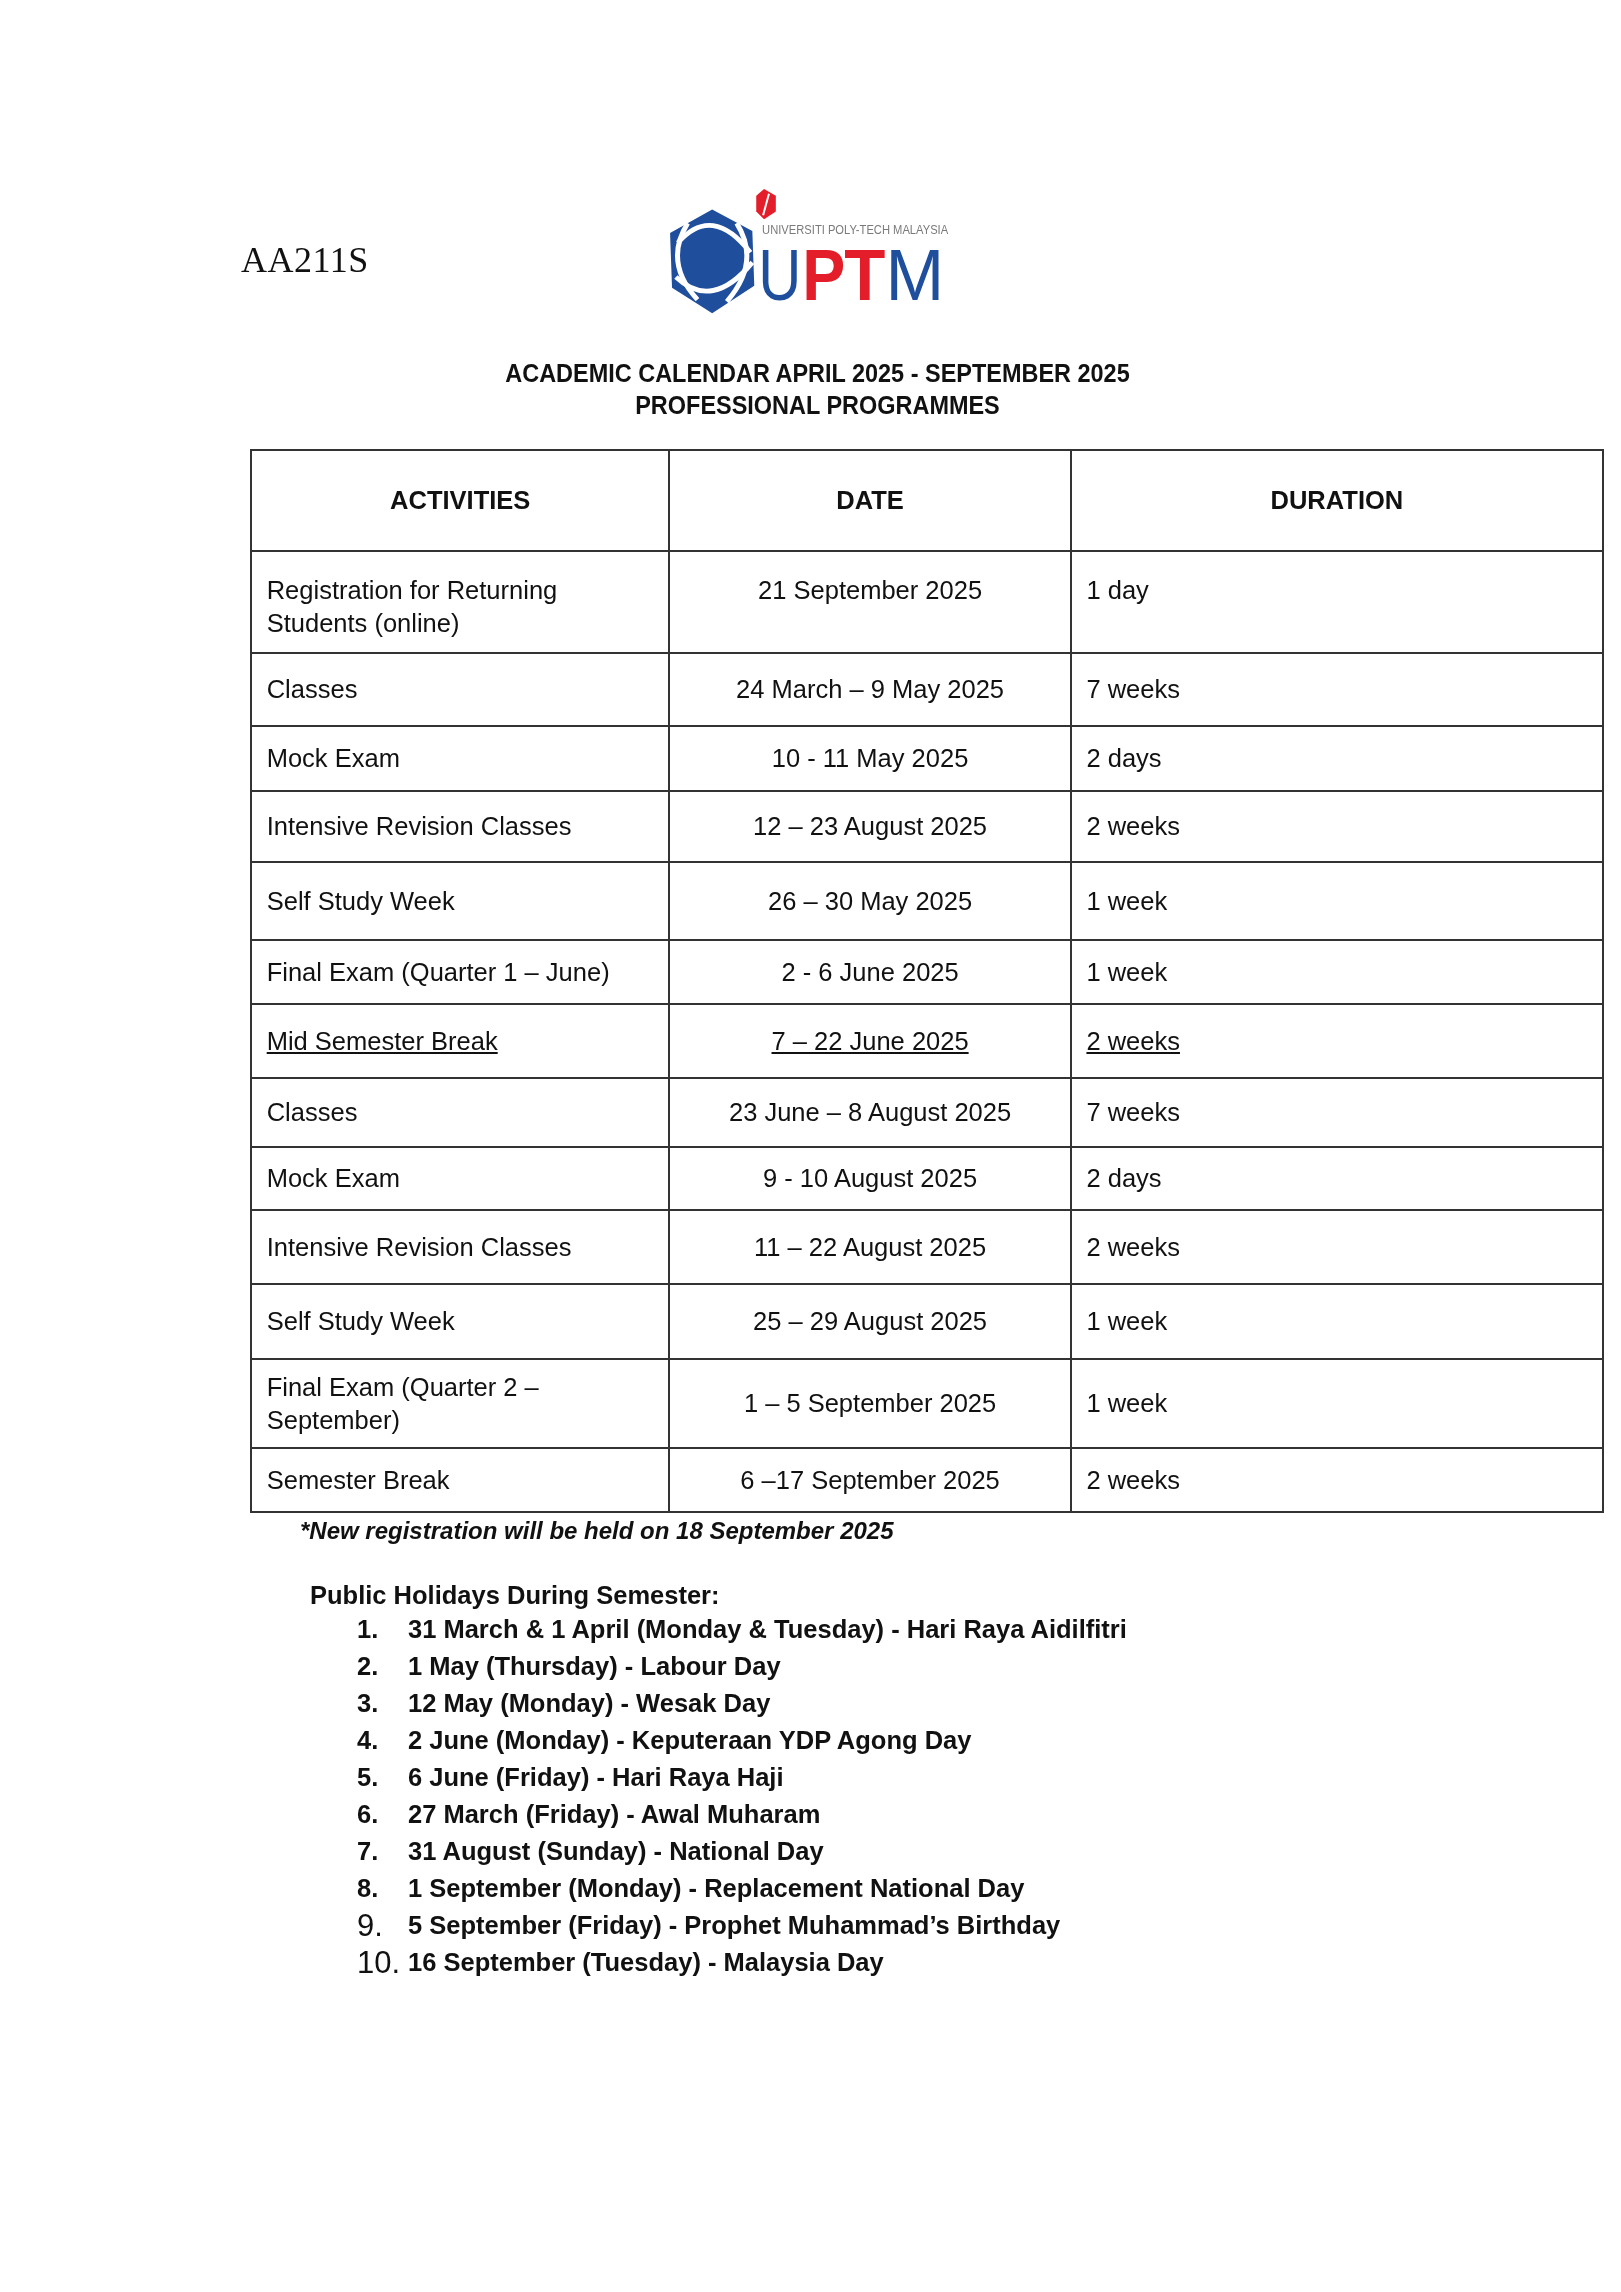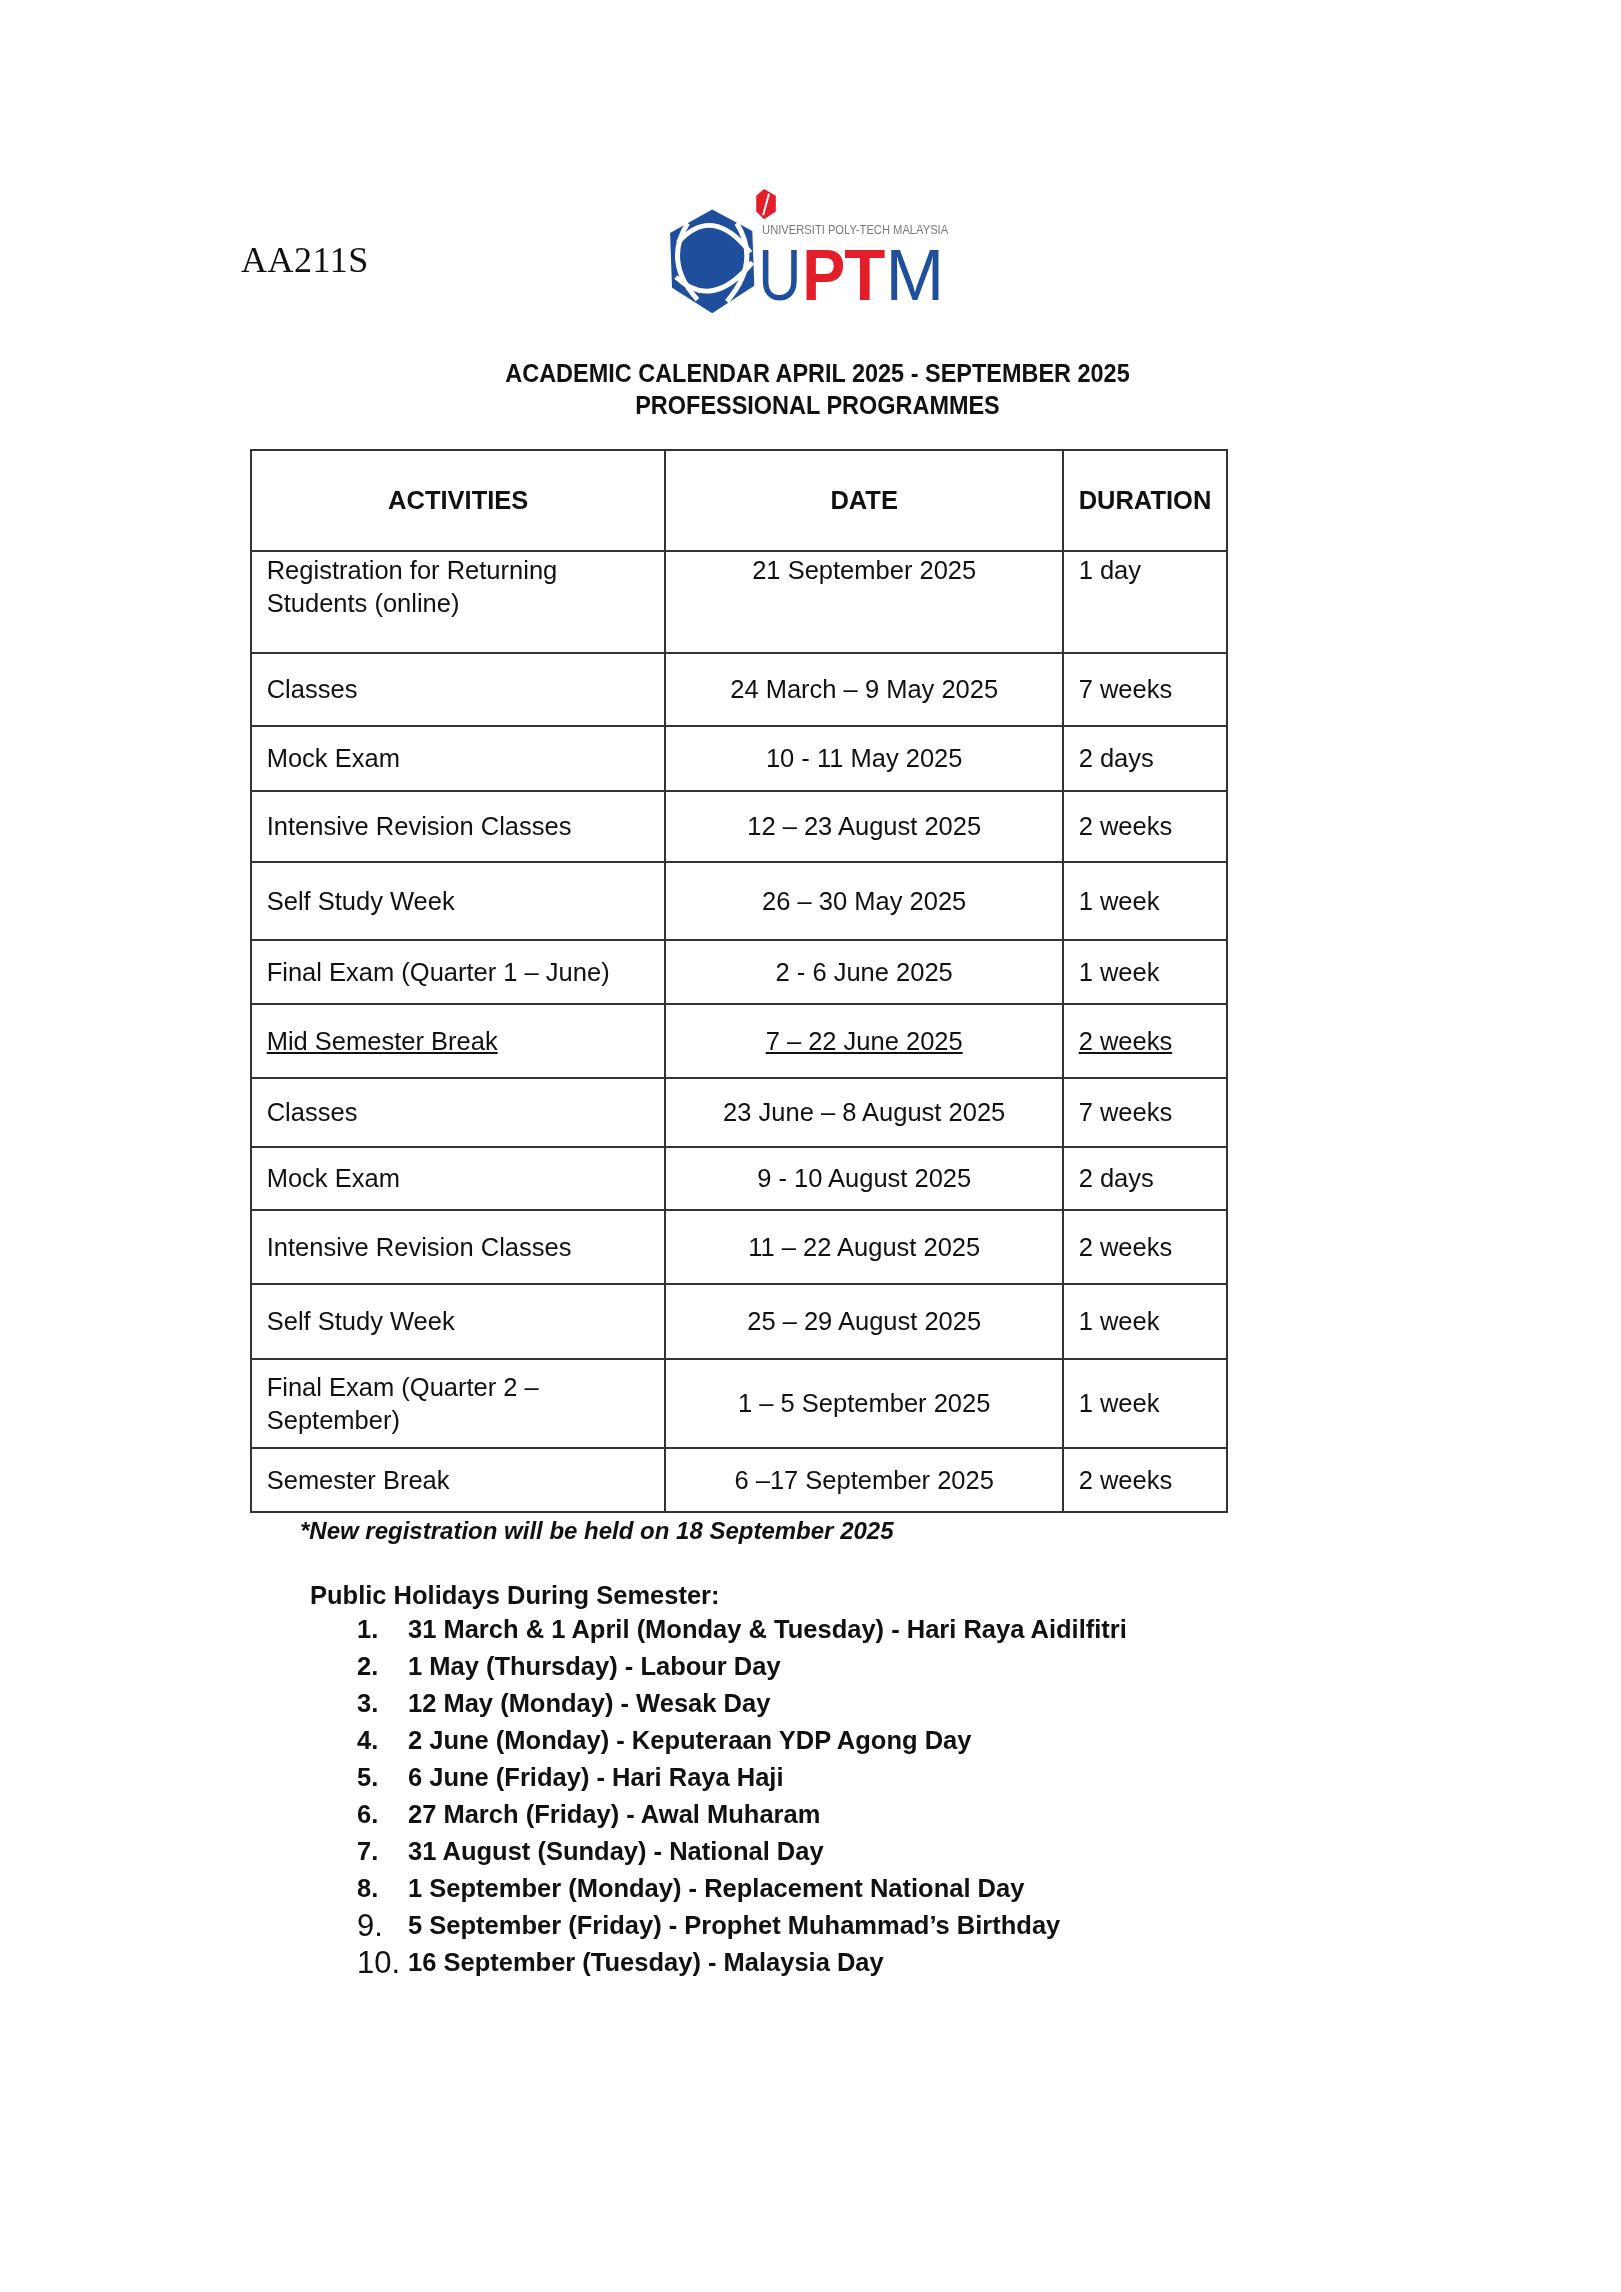--- a/index.html
+++ b/index.html
@@ -8,31 +8,31 @@
     position: absolute; left: 241px; top: 239px;
     font-family: "Liberation Serif", serif; font-weight: normal; font-size: 36px; letter-spacing: 0.5px;
   }
   #logo { position: absolute; left: 668px; top: 184px; width: 294px; height: 142px; }
   #title-block {
     position: absolute; left: 249px; width: 1137px; top: 357px; text-align: center;
     font-family: "Liberation Sans", sans-serif; font-weight: bold; font-size: 25.5px; line-height: 32px;
     transform: scaleX(0.92);
   }
   table#calendar {
-    position: absolute; left: 250px; top: 449px; width: 978px;
+    position: absolute; left: 250px; top: 449px; width: 1354px;
     border-collapse: collapse;
     font-family: "Liberation Sans", sans-serif; font-size: 25.5px;
   }
   #calendar td, #calendar th { border: 2px solid #333; padding: 0 14.7px; }
   #calendar th { font-weight: bold; text-align: center; height: 99px; }
   #calendar td.c-act { text-align: left; width: 387px; }
   #calendar td.c-date { text-align: center; width: 370px; }
   #calendar td.c-dur { text-align: left; }
   #calendar td { line-height: 33px; }
-  #calendar td.top { vertical-align: top; padding-top: 2px; }
+  #calendar td.top { vertical-align: top; padding-top: 22px; }
   #footnote {
     position: absolute; left: 300px; top: 1517px;
     font-family: "Liberation Sans", sans-serif; font-style: italic; font-weight: bold; font-size: 24px;
   }
   #holidays {
     position: absolute; left: 310px; top: 1580px;
     font-family: "Liberation Sans", sans-serif; font-weight: bold; font-size: 25.5px;
   }
   #holidays-heading { line-height: 31px; }
   #holiday-list { list-style: none; margin: 0; padding: 0 0 0 47px; }

